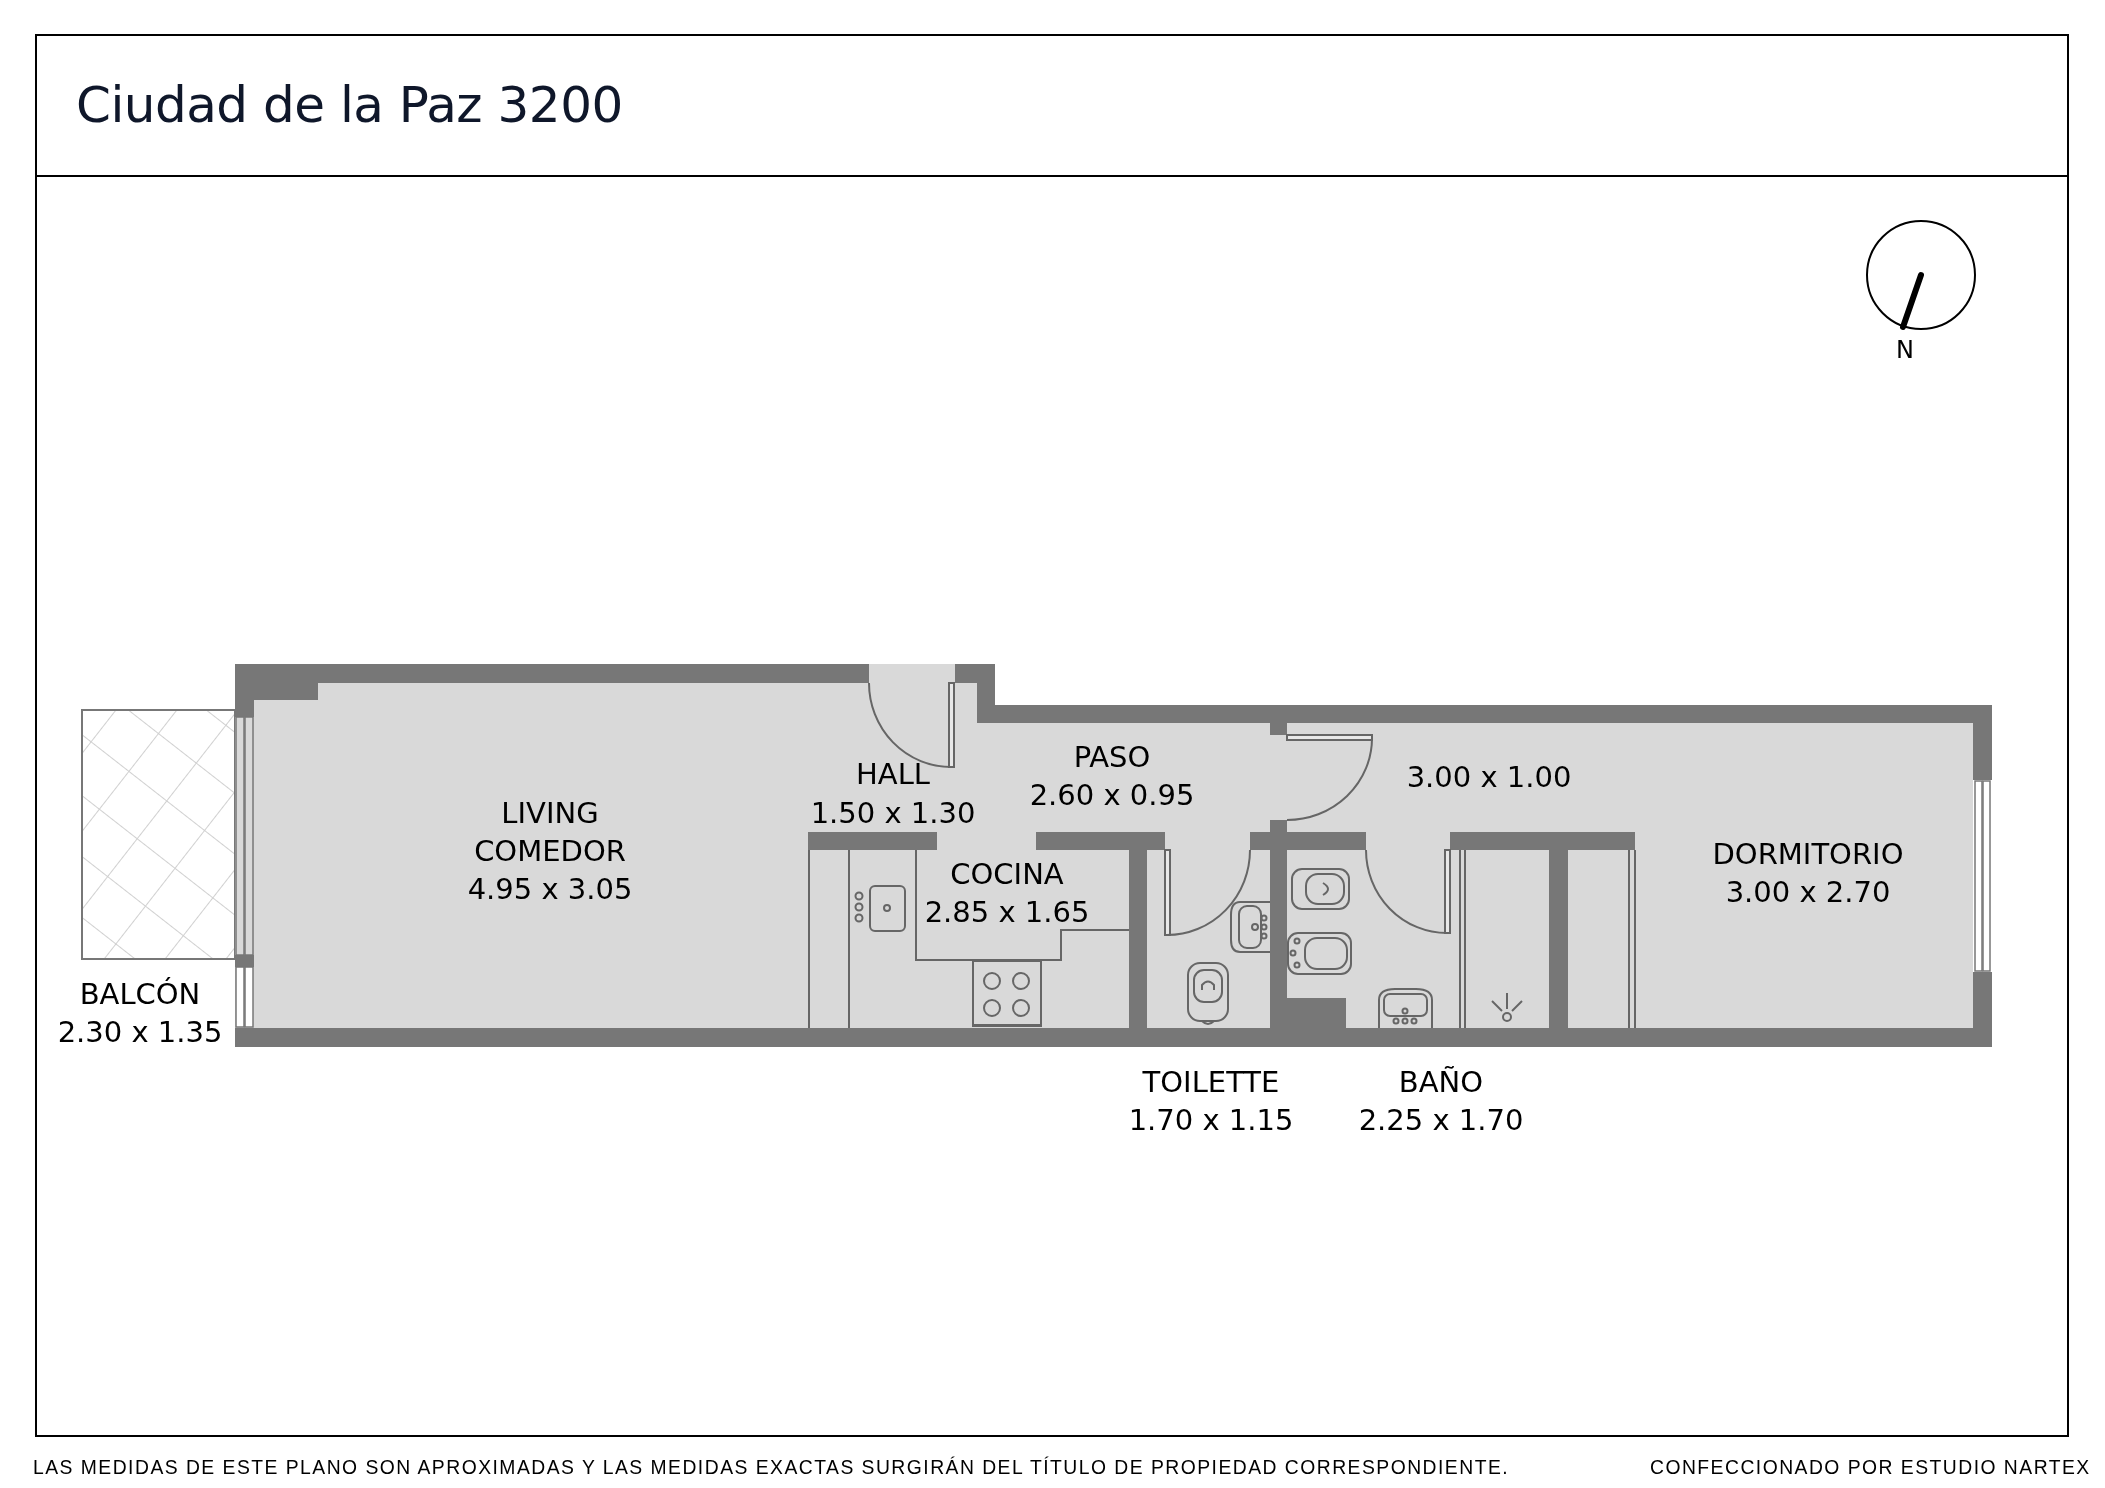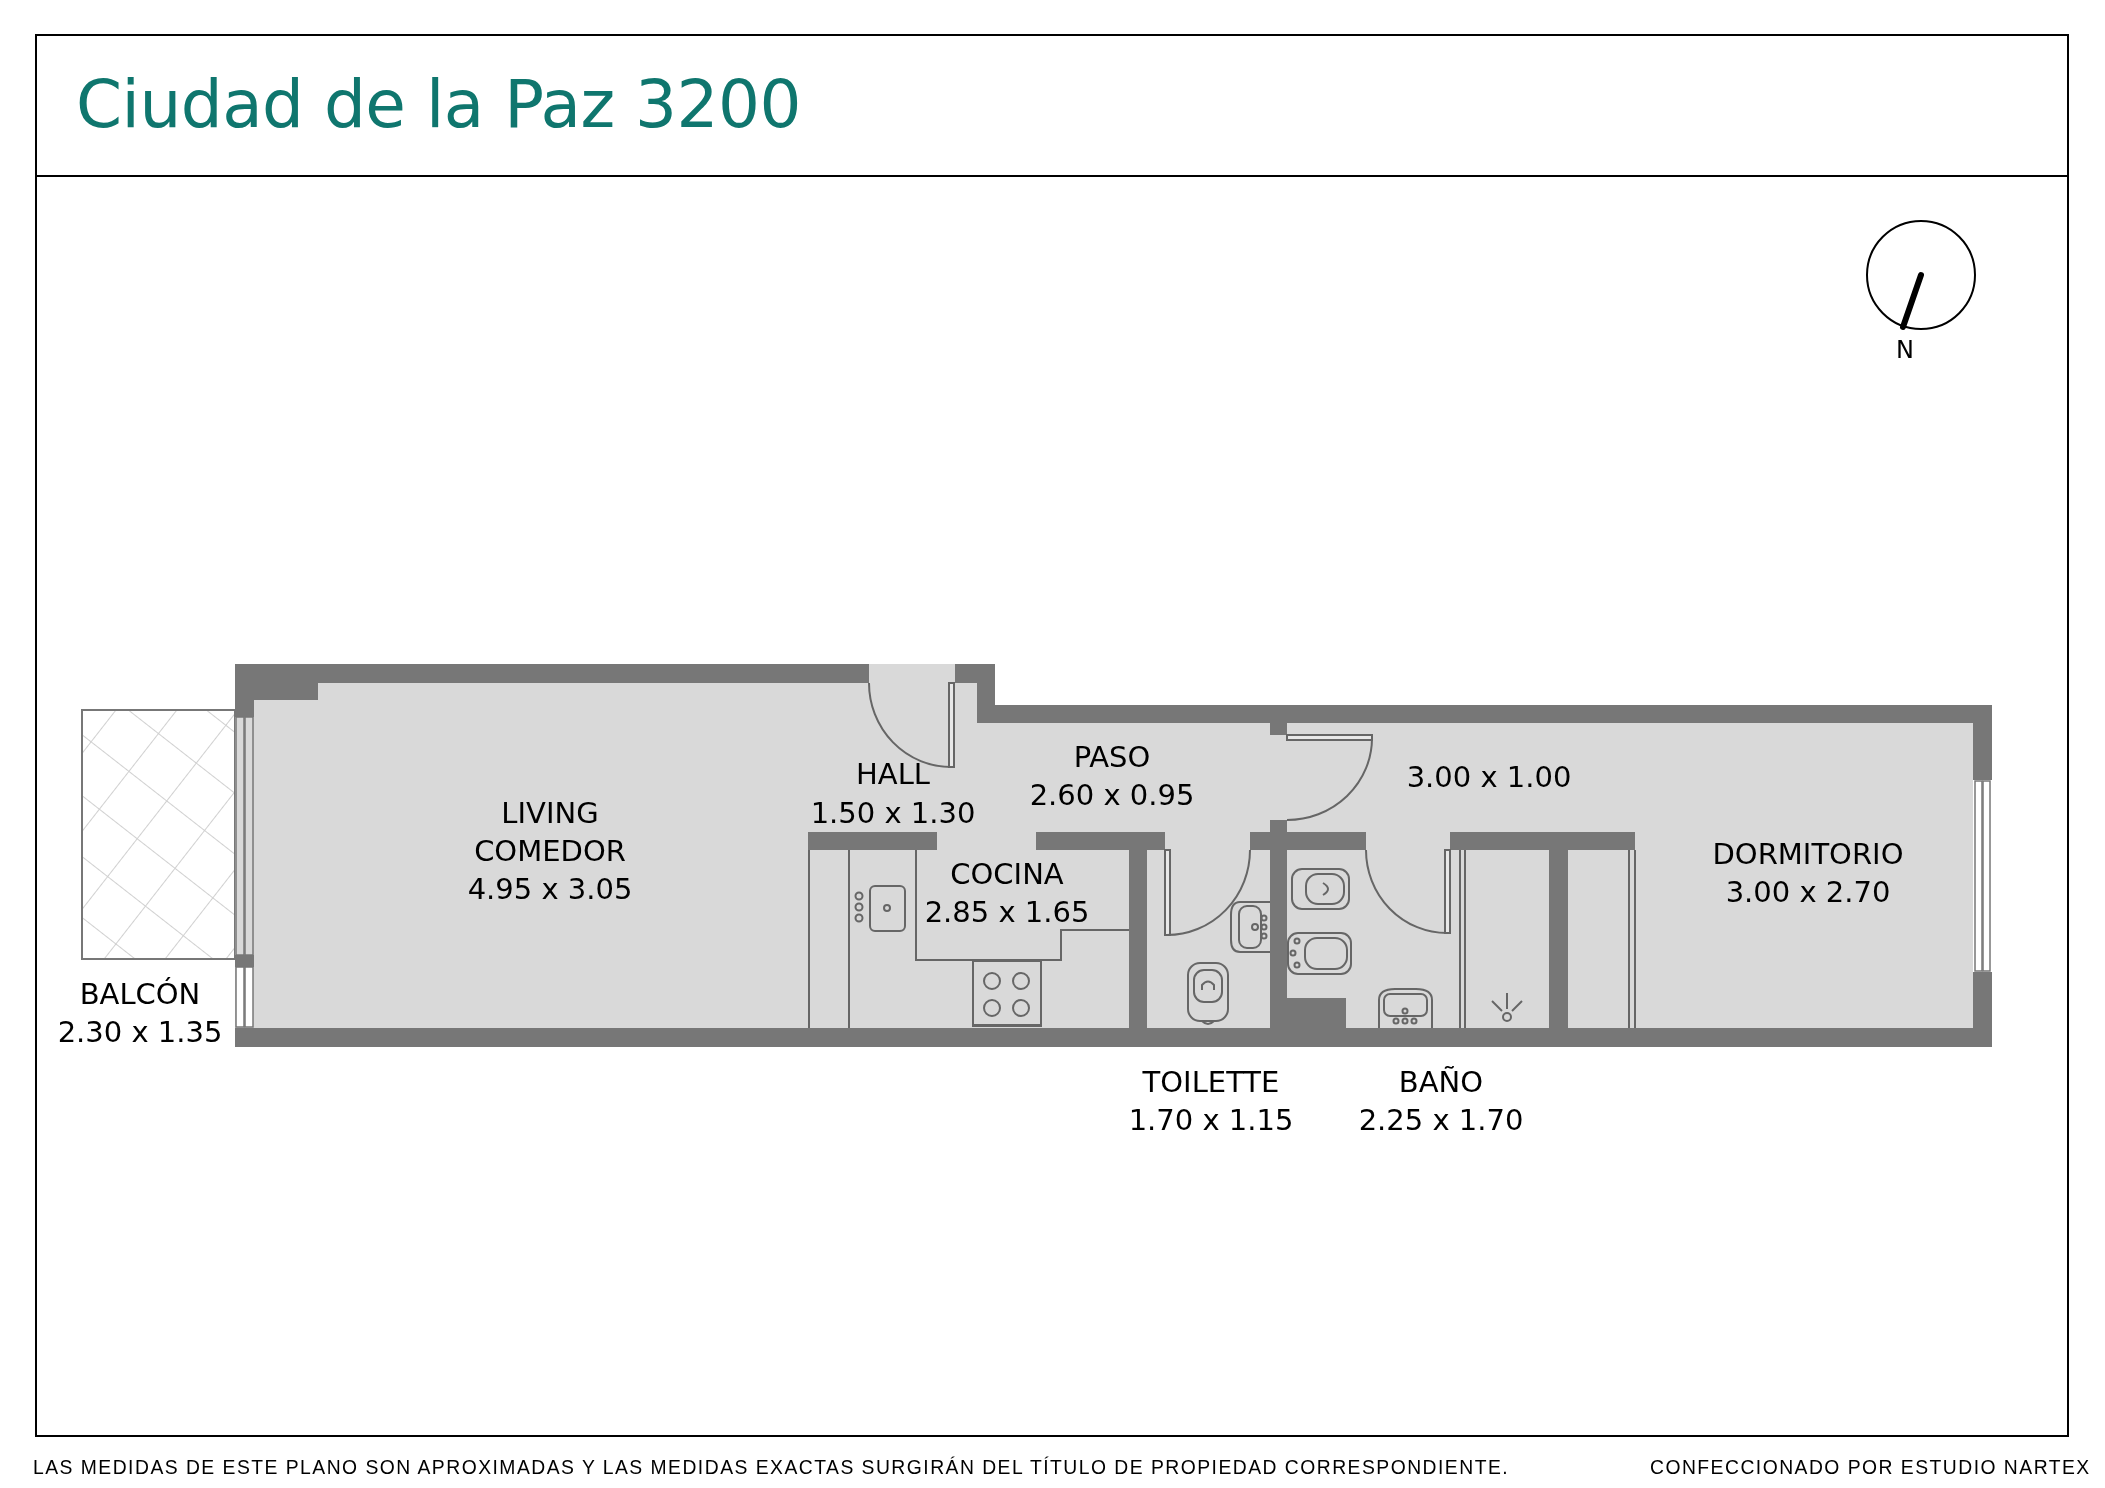--- a/index.html
+++ b/index.html
@@ -1,19 +1,19 @@
 <!DOCTYPE html>
 <html><head>
 <meta charset="utf-8">
 <style>
   html,body{margin:0;padding:0;background:#fff;}
   body{width:2105px;height:1488px;position:relative;overflow:hidden;font-family:"DejaVu Sans","Liberation Sans",sans-serif;}
   #frame{position:absolute;left:35px;top:34px;width:2034px;height:1403px;border:2px solid #000;box-sizing:border-box;}
   #header-rule{position:absolute;left:35px;top:175px;width:2034px;height:2px;background:#000;}
-  #title{position:absolute;left:76px;top:60px;font-size:66px;color:#0f766e;font-family:"DejaVu Sans","Liberation Sans",sans-serif;letter-spacing:-0.5px;line-height:90px;white-space:nowrap;}
+  #title{position:absolute;left:76px;top:60px;font-size:50px;color:#0f172a;font-family:"DejaVu Sans","Liberation Sans",sans-serif;letter-spacing:-0.5px;line-height:90px;white-space:nowrap;}
   svg#plan{position:absolute;left:0;top:0;}
   .lbl{font-family:"DejaVu Sans","Liberation Sans",sans-serif;font-size:29px;fill:#000;text-anchor:middle;}
   .footer{position:absolute;top:1455px;font-family:"Liberation Sans","DejaVu Sans",sans-serif;font-size:21px;color:#000;letter-spacing:1.6px;white-space:nowrap;transform:scaleX(0.92);transform-origin:left top;}
   #footer-left{left:33px;}
   #footer-right{left:1650px;}
   .nlabel{font-family:"DejaVu Sans","Liberation Sans",sans-serif;font-size:24px;fill:#000;text-anchor:middle;}
 </style>
 </head>
 <body>
 

